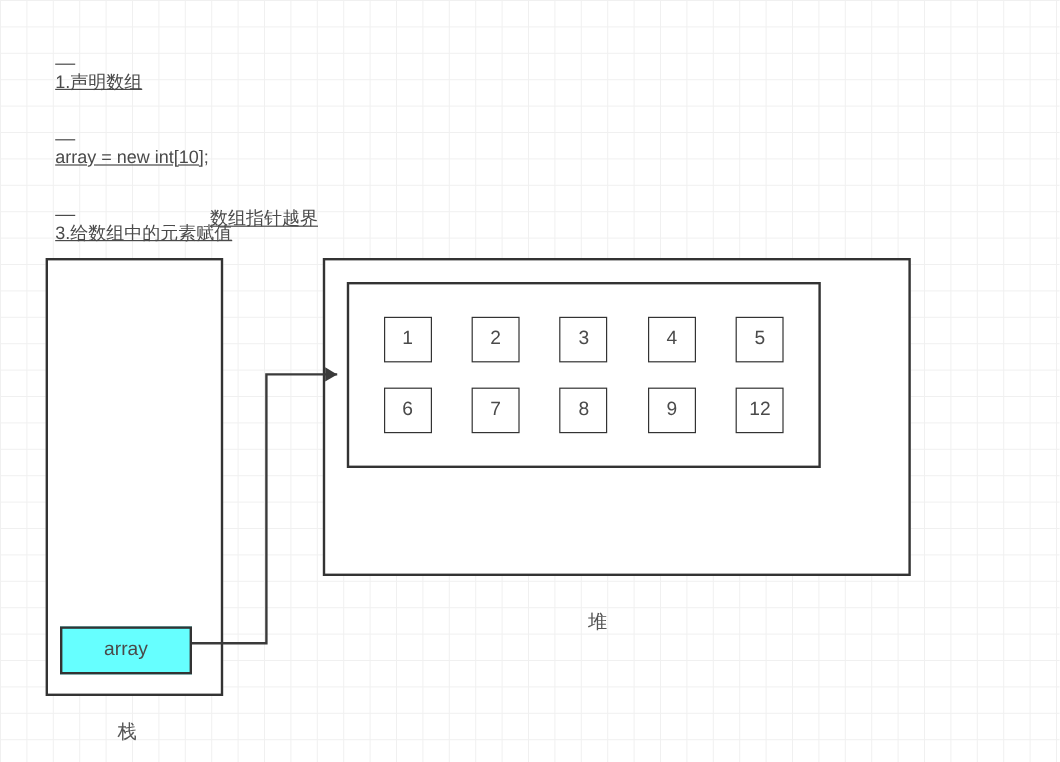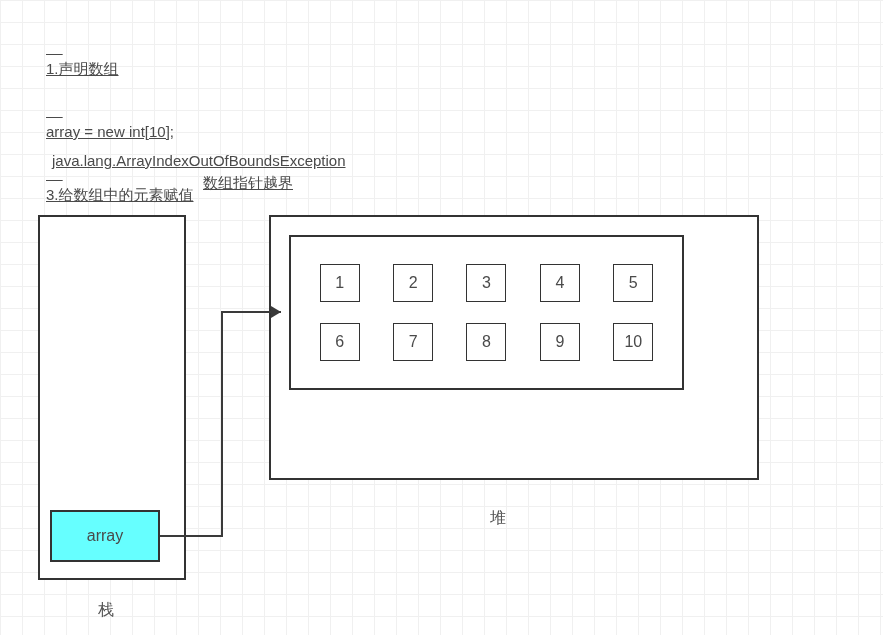--- a/index.html
+++ b/index.html
@@ -35,21 +35,21 @@
     width: 148px;
     height: 365px;
     border: 2px solid #333;
     background: #fff;
   }
   .array-var {
     position: absolute;
     left: 10px;
     bottom: 16px;
     width: 110px;
-    height: 52px;
+    height: 40px;
     background: #66ffff;
     border: 2px solid #333;
     display: flex;
     align-items: center;
     justify-content: center;
     font-size: 16px;
   }
   .heap-box {
     position: absolute;
     left: 269px;
@@ -103,41 +103,40 @@
 <body>
 
 <div class="canvas">
 
   <div class="text-block" style="left:46px; top:16px;">
     <div>1.声明数组</div>
     <div>array = new int[10];</div>
     <div>3.给数组中的元素赋值</div>
   </div>
 
-  <div class="text-block" style="left:52px; top:150px;">java.lang.ArrayIndexOutOfBoundsException</div>
-  <div class="text-block" style="left:175px; top:172px;margin-left:28px;">数组指针越界</div>
+  <div class="text-block" style="left:175px; top:172px;">数组指针越界</div>
 
   <div class="stack-box">
     <div class="array-var">array</div>
   </div>
   <div class="label" style="left:98px; top:600px;">栈</div>
 
   <div class="heap-box">
     <div class="heap-inner">
       <div class="cells">
         <div class="cell">1</div>
         <div class="cell">2</div>
         <div class="cell">3</div>
         <div class="cell">4</div>
         <div class="cell">5</div>
         <div class="cell">6</div>
         <div class="cell">7</div>
         <div class="cell">8</div>
         <div class="cell">9</div>
-        <div class="cell">10</div>
+        <div class="cell">12</div>
       </div>
     </div>
   </div>
   <div class="label" style="left:490px; top:508px;">堆</div>
 
   <svg class="arrow">
     <path d="M 160 536 L 222 536 L 222 312 L 281 312" stroke="#3a3a3a" stroke-width="2" fill="none"></path>
     <path d="M 281 312 L 271 306 L 271 318 Z" fill="#3a3a3a"></path>
   </svg>
 

